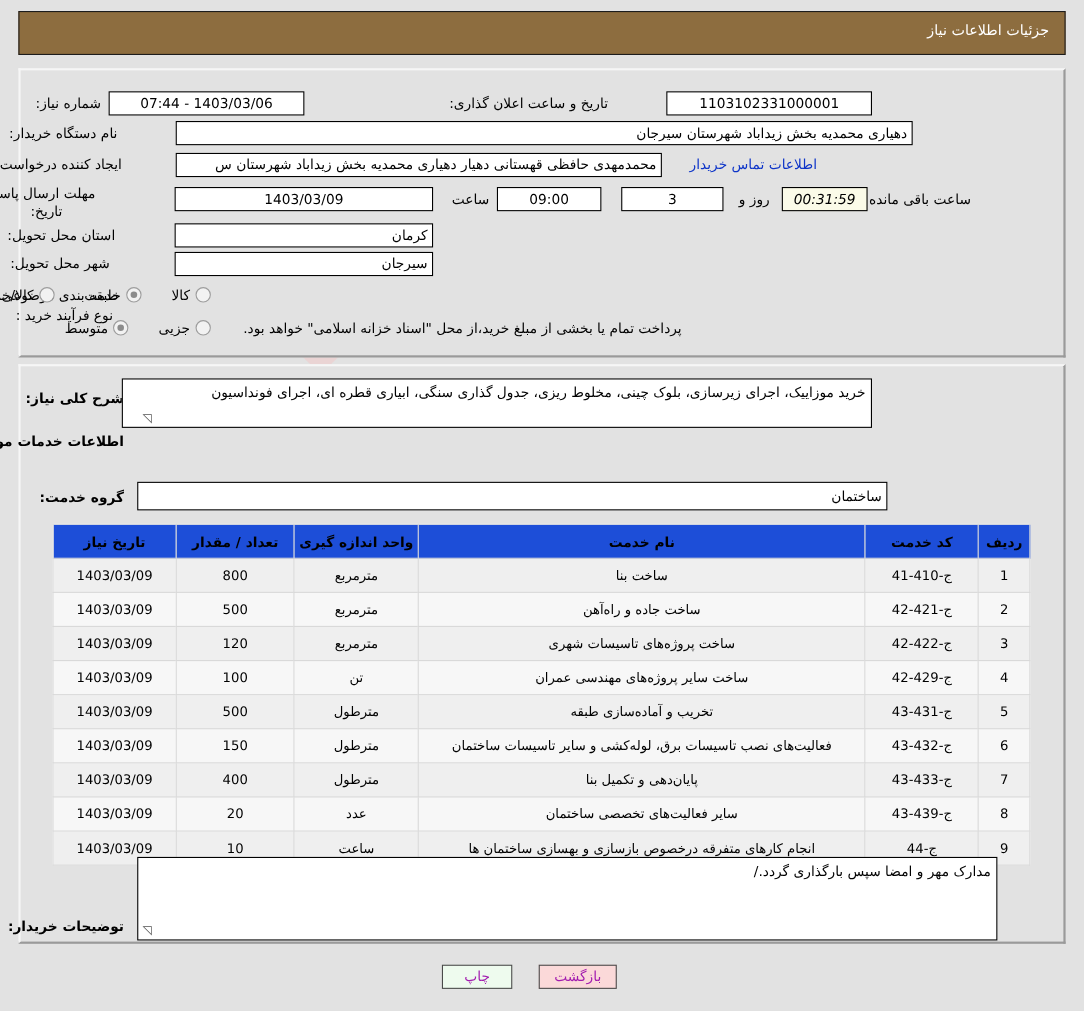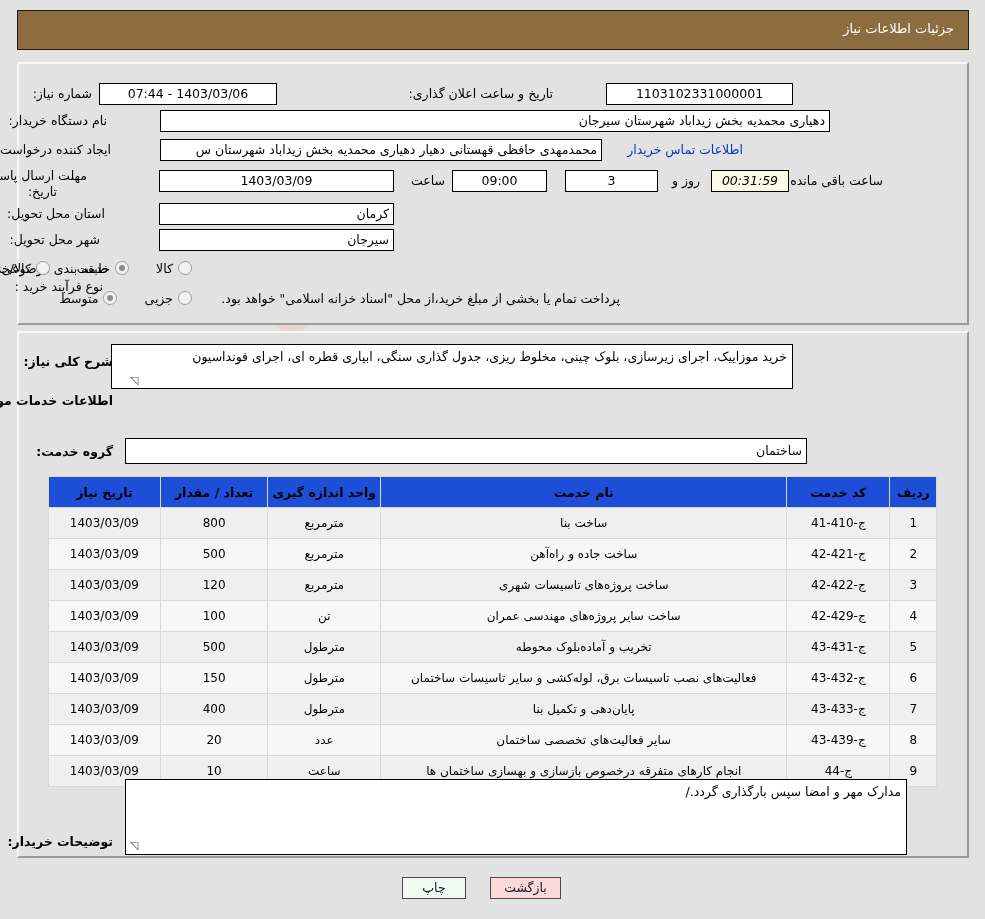--- a/index.html
+++ b/index.html
@@ -201,21 +201,21 @@
   .btn {
     position: absolute;
     box-sizing: border-box;
     height: 22px;
     line-height: 19px;
     font-size: 12.5px;
     text-align: center;
     border: 1px solid #6a6a6a;
     cursor: pointer;
     z-index: 4;
-    color: #0f172a;
+    color: #a21caf;
   }
   .btn-print  { background: #eefbee; border-color: #4a4a4a; }
   .btn-back   { background: #fbd9d9; border-color: #4a4a4a; }
 </style>
 </head>
 <body>
 
 <div id="page">
 
   <div class="watermark">
@@ -315,21 +315,21 @@
           <td>4</td>
           <td>ج-429-42</td>
           <td>ساخت سایر پروژه‌های مهندسی عمران</td>
           <td>تن</td>
           <td>100</td>
           <td>1403/03/09</td>
         </tr>
         <tr>
           <td>5</td>
           <td>ج-431-43</td>
-          <td>تخریب و آماده‌بلوک محوطه</td>
+          <td>تخریب و آماده‌سازی طبقه</td>
           <td>مترطول</td>
           <td>500</td>
           <td>1403/03/09</td>
         </tr>
         <tr>
           <td>6</td>
           <td>ج-432-43</td>
           <td>فعالیت‌های نصب تاسیسات برق، لوله‌کشی و سایر تاسیسات ساختمان</td>
           <td>مترطول</td>
           <td>150</td>

